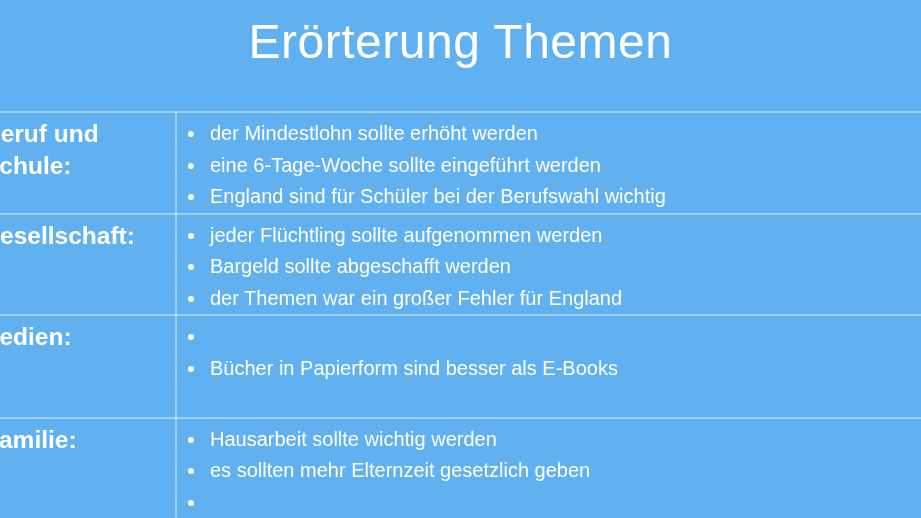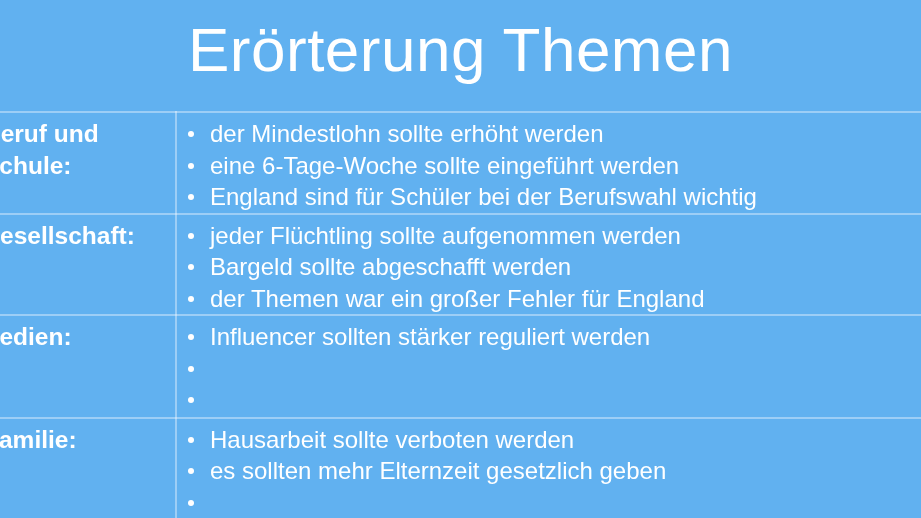--- a/index.html
+++ b/index.html
@@ -13,21 +13,21 @@
     position:relative;
     background:var(--bg);
     color:var(--text);
     overflow:hidden;
     font-family:"Liberation Sans","DejaVu Sans",sans-serif;
   }
   .slide-title{
     position:absolute;
     top:14px;left:0;width:921px;
     text-align:center;
-    font-size:62px;
+    font-size:48px;
     font-weight:400;
     line-height:1.15;
     letter-spacing:0.5px;
   }
   .topic-table{
     position:absolute;
     top:111px;left:0;right:0;bottom:0;
     border-top:2px solid var(--divider);
     display:flex;
     flex-direction:column;
@@ -76,21 +76,21 @@
     white-space:nowrap;
   }
   .bullet-dot{
     flex:0 0 6px;
     width:6px;height:6px;
     border-radius:50%;
     background:var(--text);
     margin:13px 16px 0 11px;
   }
   .bullet-text{
-    font-size:24px;
+    font-size:20px;
     line-height:31.5px;
     font-weight:400;
   }
 </style>
 </head>
 <body>
 
 <h1 class="slide-title">Erörterung Themen</h1>
 
 <div class="vline"></div>
@@ -137,39 +137,36 @@
     </div>
   </div>
 
   <div class="topic-row row-2">
     <div class="cat-cell">
       <span class="cat-label">Medien:</span>
     </div>
     <div class="items-cell">
       <div class="bullet-item">
         <span class="bullet-dot"></span>
-        <span class="bullet-text">Influencer sollten stärker reguliert werden</span>
       </div>
       <div class="bullet-item">
         <span class="bullet-dot"></span>
-      </div>
-      <div class="bullet-item">
-        <span class="bullet-dot"></span>
+        <span class="bullet-text">Bücher in Papierform sind besser als E-Books</span>
       </div>
     </div>
   </div>
 
   <div class="topic-row row-3">
     <div class="cat-cell">
       <span class="cat-label">Familie:</span>
     </div>
     <div class="items-cell">
       <div class="bullet-item">
         <span class="bullet-dot"></span>
-        <span class="bullet-text">Hausarbeit sollte verboten werden</span>
+        <span class="bullet-text">Hausarbeit sollte wichtig werden</span>
       </div>
       <div class="bullet-item">
         <span class="bullet-dot"></span>
         <span class="bullet-text">es sollten mehr Elternzeit gesetzlich geben</span>
       </div>
       <div class="bullet-item">
         <span class="bullet-dot"></span>
       </div>
     </div>
   </div>

